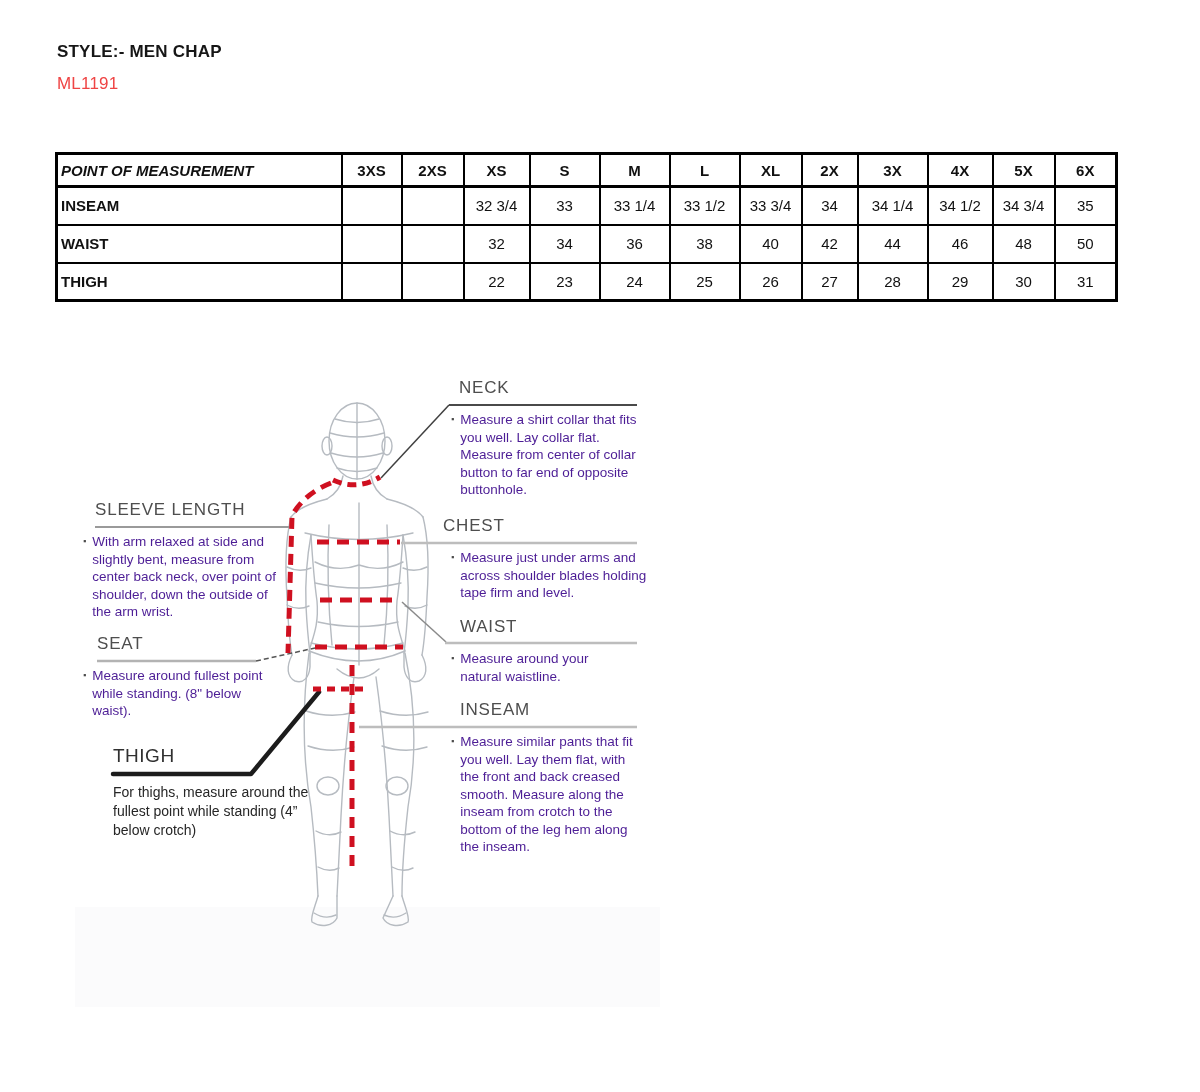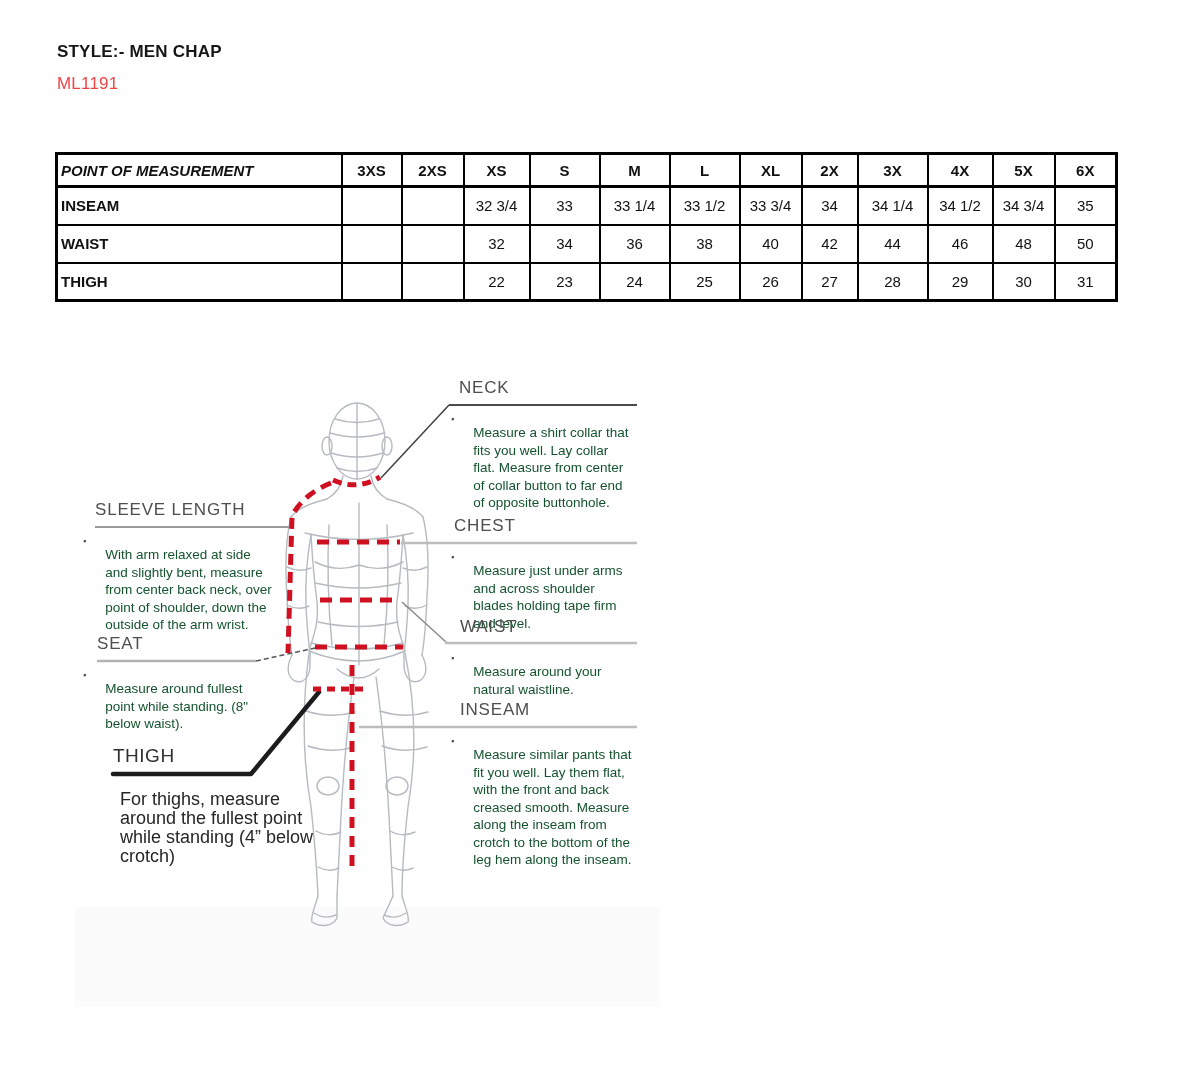--- a/index.html
+++ b/index.html
@@ -22,23 +22,23 @@
 
   
   .note-line{position:absolute;left:57px;top:331px;font-size:15.5px;font-weight:bold;color:#141414;}
 
   
   .diagram{position:absolute;left:75px;top:375px;width:585px;height:648px;}
   .diagram svg{position:absolute;left:0;top:0;}
   .dg-heading{position:absolute;font-size:17px;color:#4e4e4e;letter-spacing:.8px;white-space:nowrap;}
   .dg-text{position:absolute;display:flex;align-items:flex-start;gap:6px;}
   .dg-bullet{font-size:9px;line-height:17px;color:#4a4a4a;flex:0 0 auto;}
-  .dg-body{font-size:13.5px;line-height:17.5px;color:#14532d;margin:13px;}
+  .dg-body{font-size:13.5px;line-height:17.5px;color:#4c1d95;margin:0;}
   .thigh-heading{position:absolute;font-size:19px;color:#303030;letter-spacing:.5px;white-space:nowrap;}
-  .thigh-body{position:absolute;font-size:18px;line-height:19px;color:#262626;margin:7px;}
+  .thigh-body{position:absolute;font-size:14px;line-height:19px;color:#262626;margin:0;}
 </style>
 </head>
 <body>
 
 <div class="page">
 
   <div class="doc-title">STYLE:- MEN CHAP</div>
   <div class="doc-model">ML1191</div>
 
   <div class="size-table-wrap">
@@ -215,21 +215,21 @@
         <path d="M277 290 V497" stroke-dasharray="11 8"></path>
       </g>
     </svg>
 
     <div class="dg-heading" style="left:384px;top:3px;">NECK</div>
     <div class="dg-text" style="left:376px;top:36px;width:192px;">
       <span class="dg-bullet">▪</span>
       <p class="dg-body">Measure a shirt collar that fits you well. Lay collar flat. Measure from center of collar button to far end of opposite buttonhole.</p>
     </div>
 
-    <div class="dg-heading" style="left:379px;top:141px;">CHEST</div>
+    <div class="dg-heading" style="left:368px;top:141px;">CHEST</div>
     <div class="dg-text" style="left:376px;top:174px;width:196px;">
       <span class="dg-bullet">▪</span>
       <p class="dg-body">Measure just under arms and across shoulder blades holding tape firm and level.</p>
     </div>
 
     <div class="dg-heading" style="left:385px;top:242px;">WAIST</div>
     <div class="dg-text" style="left:376px;top:275px;width:180px;">
       <span class="dg-bullet">▪</span>
       <p class="dg-body">Measure around your natural waistline.</p>
     </div>

